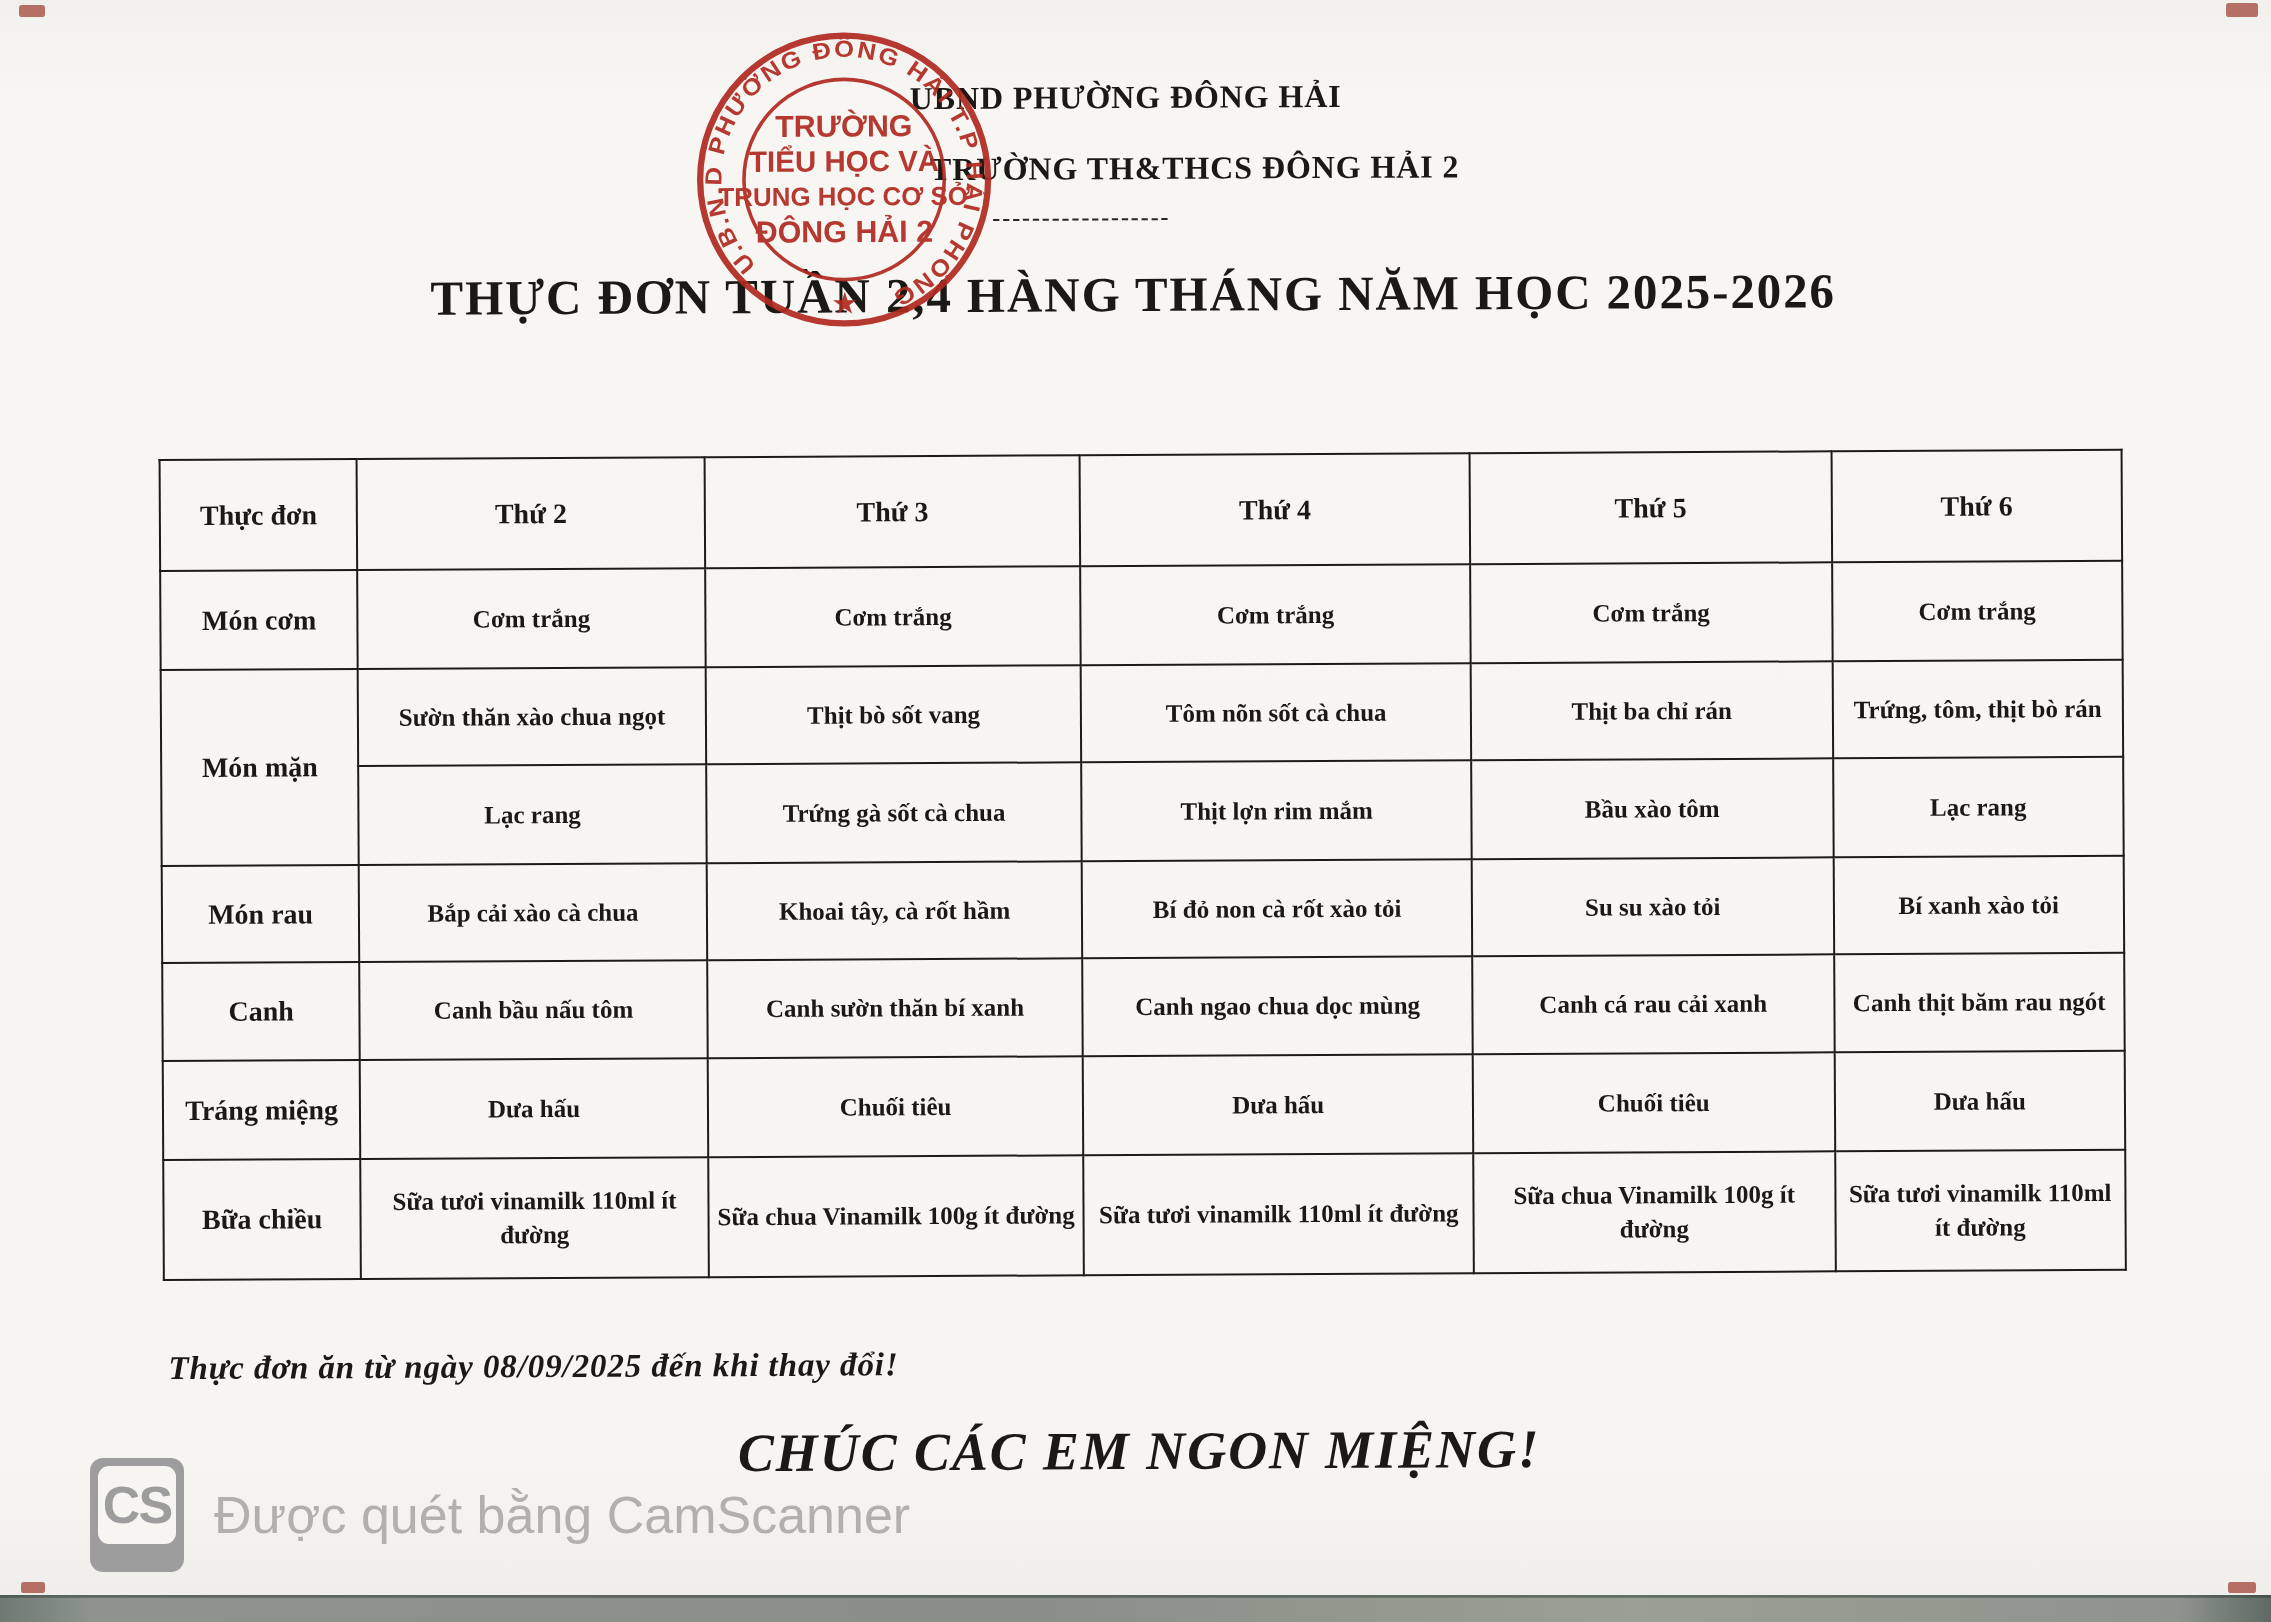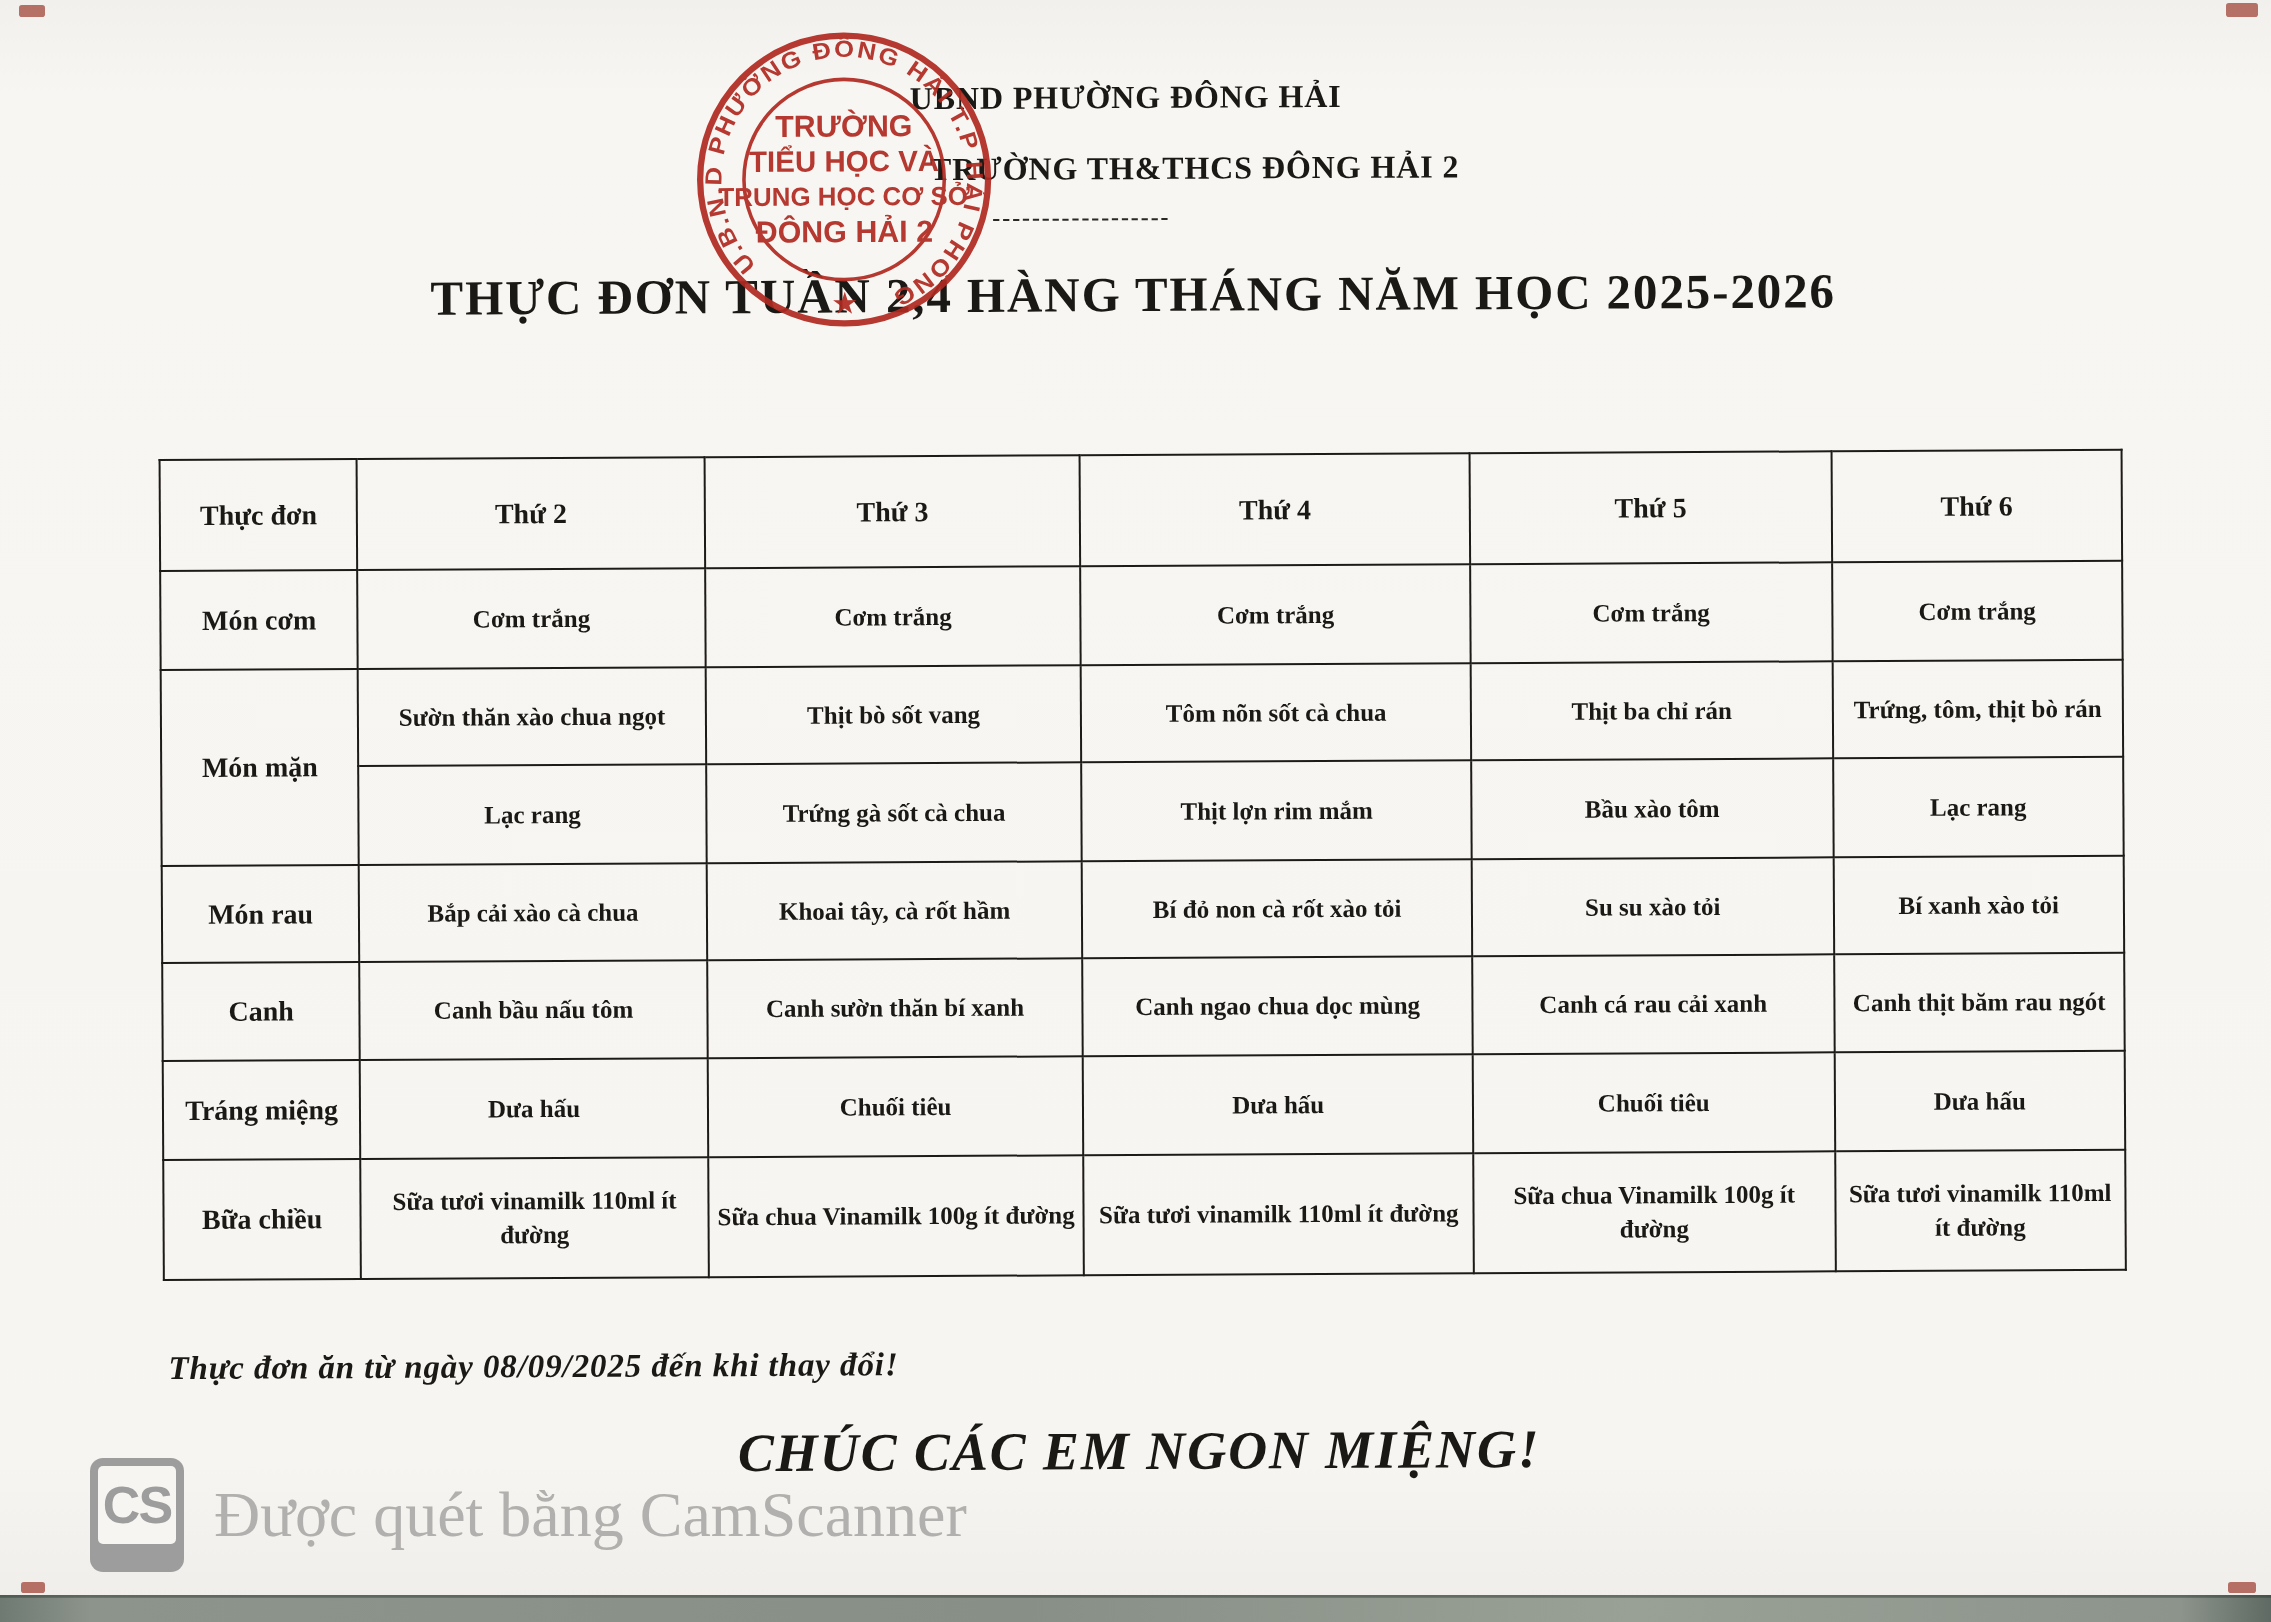--- a/index.html
+++ b/index.html
@@ -41,24 +41,24 @@
   tr.r-chieu{height:120px;}
 
   
   .note{position:absolute;left:165px;top:1345px;font-size:33px;font-weight:bold;font-style:italic;letter-spacing:0.9px;}
   .closing{position:absolute;left:0;top:1420px;width:100%;text-align:center;
            font-size:54px;font-weight:bold;font-style:italic;letter-spacing:1.9px;}
 
   
   .watermark{position:absolute;left:90px;top:1458px;display:flex;align-items:center;gap:30px;z-index:5;}
   .cs-badge{position:relative;width:94px;height:114px;background:#9d9d9d;border-radius:13px;flex:none;}
-  .cs-badge .screen{position:absolute;left:8.4px;right:8.4px;top:8.4px;bottom:28px;background:#f7f5f1;border-radius:5px;
+  .cs-badge .screen{position:absolute;left:8.4px;right:8.4px;top:8.4px;bottom:28px;background:#f7f5f1;border-radius:11px;
                     display:flex;align-items:center;justify-content:center;}
   .cs-badge .screen span{font-family:"Liberation Sans","DejaVu Sans",sans-serif;font-weight:bold;font-size:52px;color:#9d9d9d;letter-spacing:-1.9px;}
-  .wm-text{font-family:Liberation Serif, serif;font-size:64px;color:#b2b0ae;white-space:nowrap;}
+  .wm-text{font-family:Liberation Sans, sans-serif;font-size:52px;color:#b2b0ae;white-space:nowrap;}
 
   
   .bottom-bar{position:absolute;left:0;right:0;bottom:0;height:28px;
               background:linear-gradient(90deg,#6e7a72 0%,#8d948c 4%,#888f87 45%,#99a095 72%,#8d948c 96%,#5e6a63 100%);
               box-shadow:inset 0 2.8px 0 rgba(40,50,44,.45);z-index:6;}
   .mark{position:absolute;background:#9b392c;opacity:.7;border-radius:2.8px;z-index:6;}
   .mark.tl{left:19px;top:4.7px;width:26px;height:12px;}
   .mark.tr{right:13px;top:2.8px;width:32px;height:14px;}
   .mark.bl{left:20.6px;bottom:30px;width:24px;height:11.2px;}
   .mark.br{right:15px;bottom:30px;width:28px;height:11.2px;}

